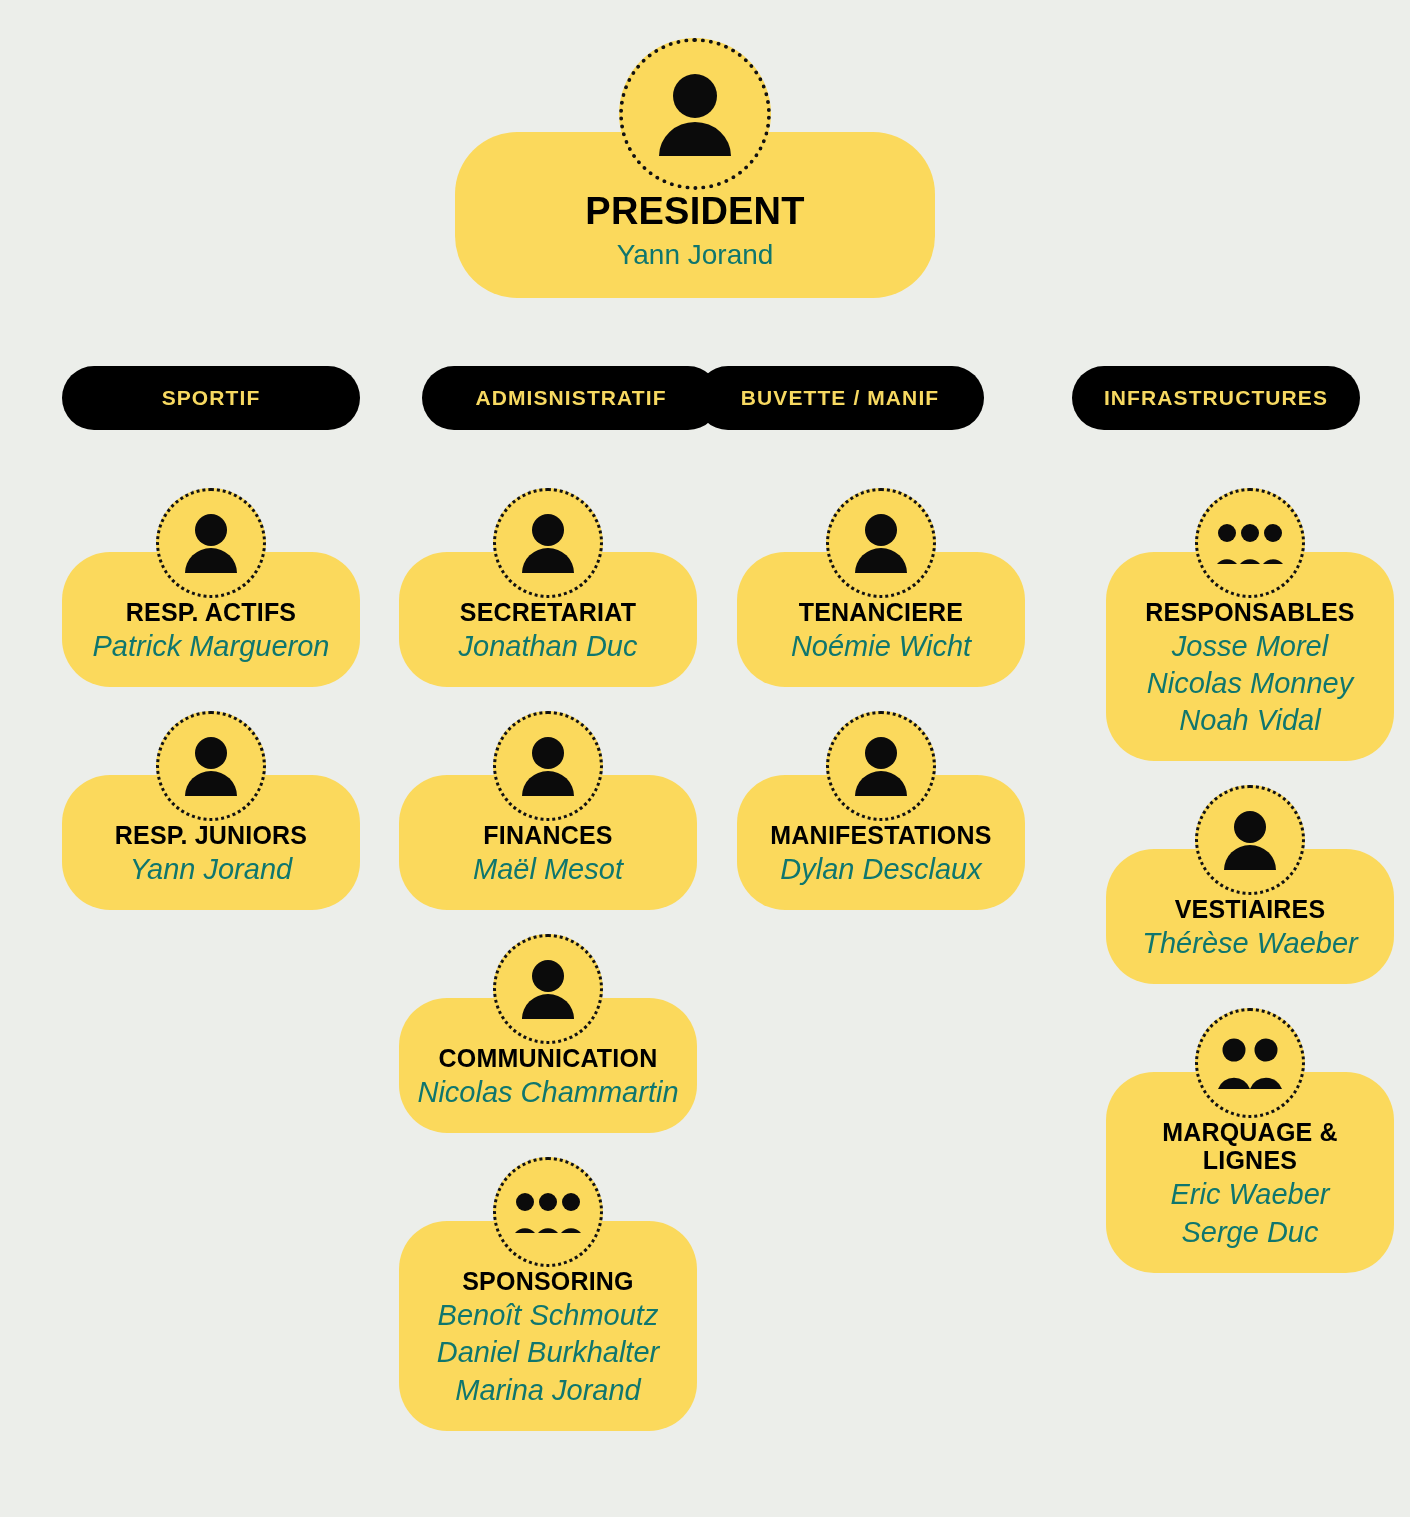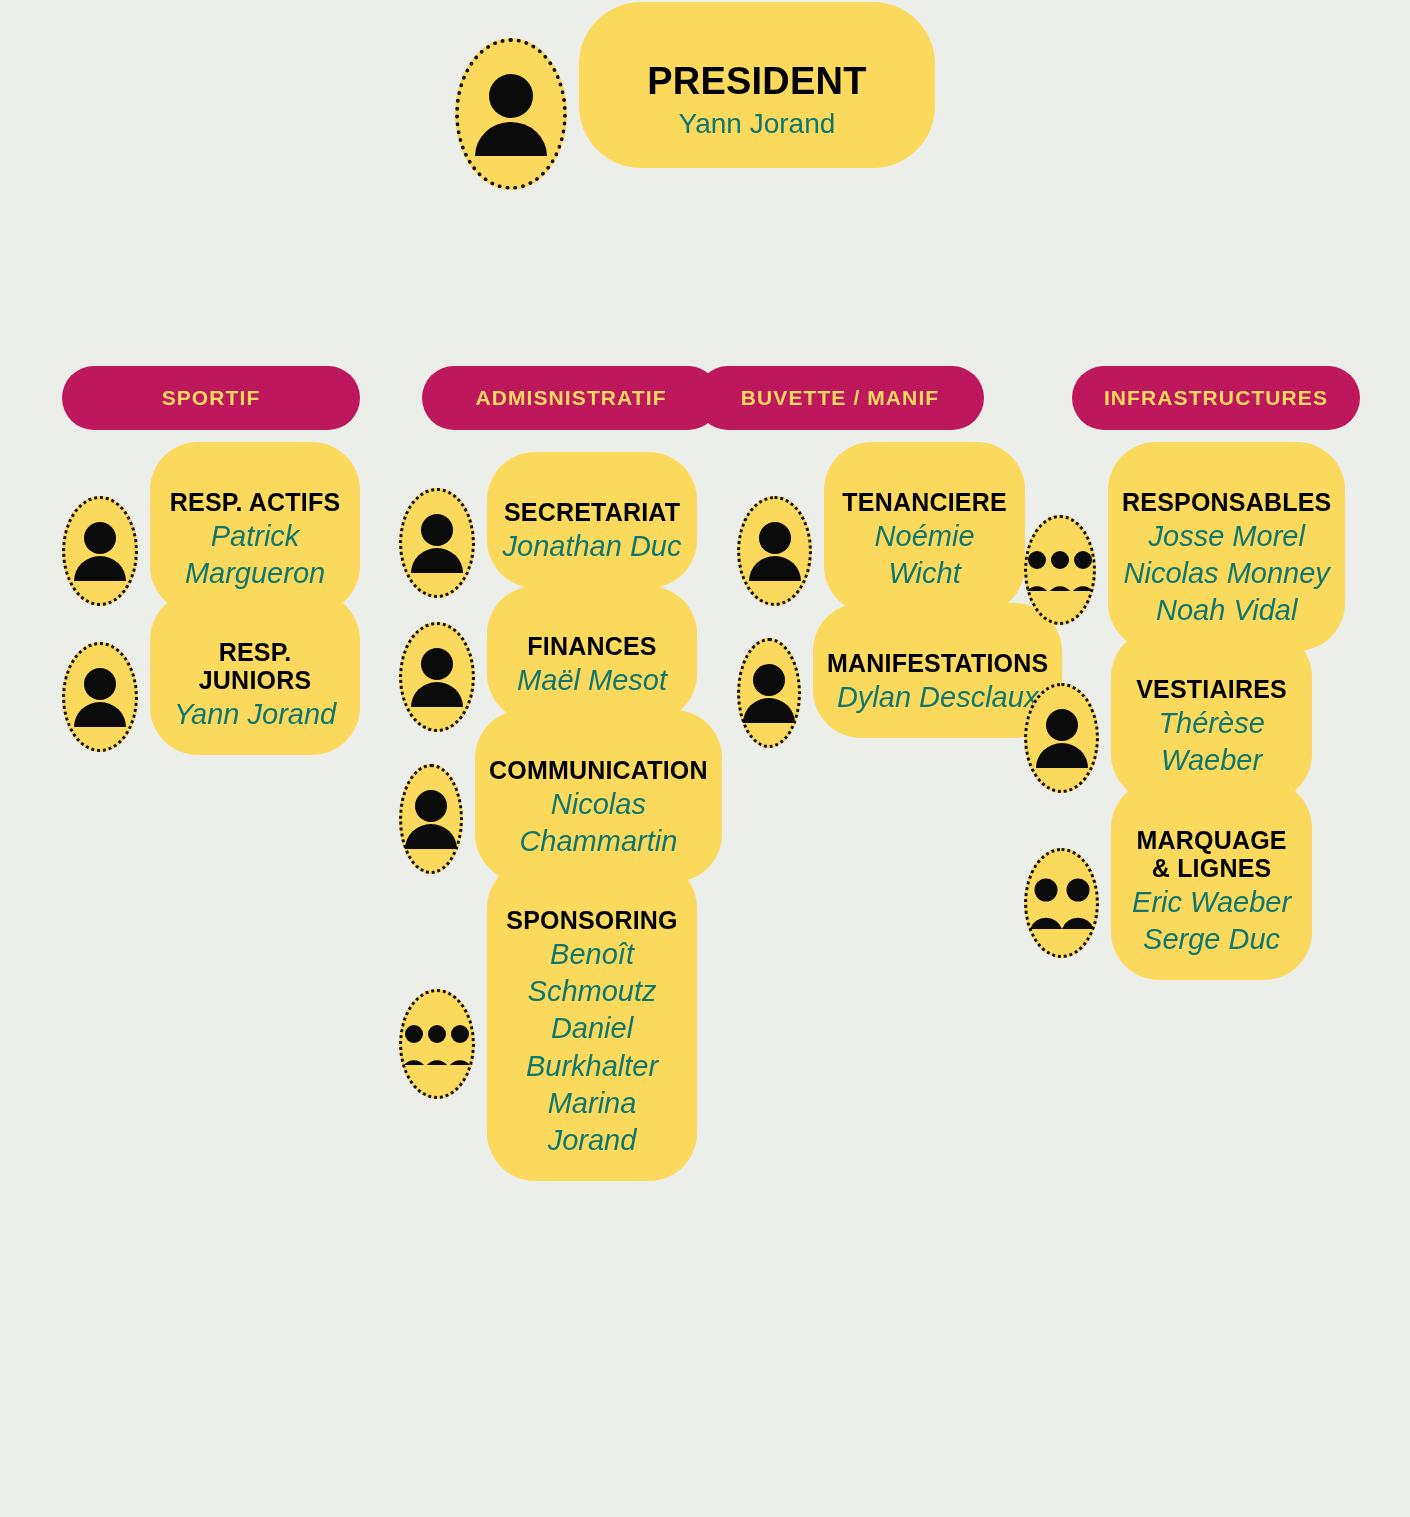--- a/index.html
+++ b/index.html
@@ -27,23 +27,22 @@
     position: absolute;
     left: 455px;
     top: 38px;
     width: 480px;
   }
 
   
   .node {
     position: relative;
     display: flex;
-    flex-direction: row;
+    flex-direction: column;
     align-items: center;
-    gap: 12px;
   }
 
   .avatar {
     width: 152px;
     height: 152px;
     border-radius: 50%;
     background: #FBD95C;
     border: 4px dotted #111111;
     box-sizing: border-box;
     display: flex;
@@ -109,21 +108,21 @@
   .cat-row {
     position: absolute;
     top: 366px;
     left: 0;
     width: 1410px;
     height: 64px;
   }
   .cat-pill {
     position: absolute;
     height: 64px;
-    background: #be185d;
+    background: #000000;
     border-radius: 36px;
     display: flex;
     align-items: center;
     justify-content: center;
     color: #F7D961;
     font-size: 21px;
     font-weight: 700;
     letter-spacing: 1.1px;
     box-sizing: border-box;
     padding: 0 26px;
@@ -136,21 +135,21 @@
     display: flex;
     flex-direction: column;
     align-items: center;
   }
   .column .node { width: 100%; }
   .column .node + .node { margin-top: 24px; }
 
   .col-1 { left: 62px;   width: 298px; }
   .col-2 { left: 399px;  width: 298px; }
   .col-3 { left: 737px;  width: 288px; }
-  .col-4 { left: 1024px; width: 288px; align-items: flex-end; }
+  .col-4 { left: 1106px; width: 288px; align-items: flex-end; }
 </style>
 </head>
 <body>
 
 <div class="canvas">
 
   <div class="president-wrap">
     <div class="node">
       <div class="avatar">
         <svg width="80" height="84" viewBox="0 0 80 84" aria-hidden="true">

